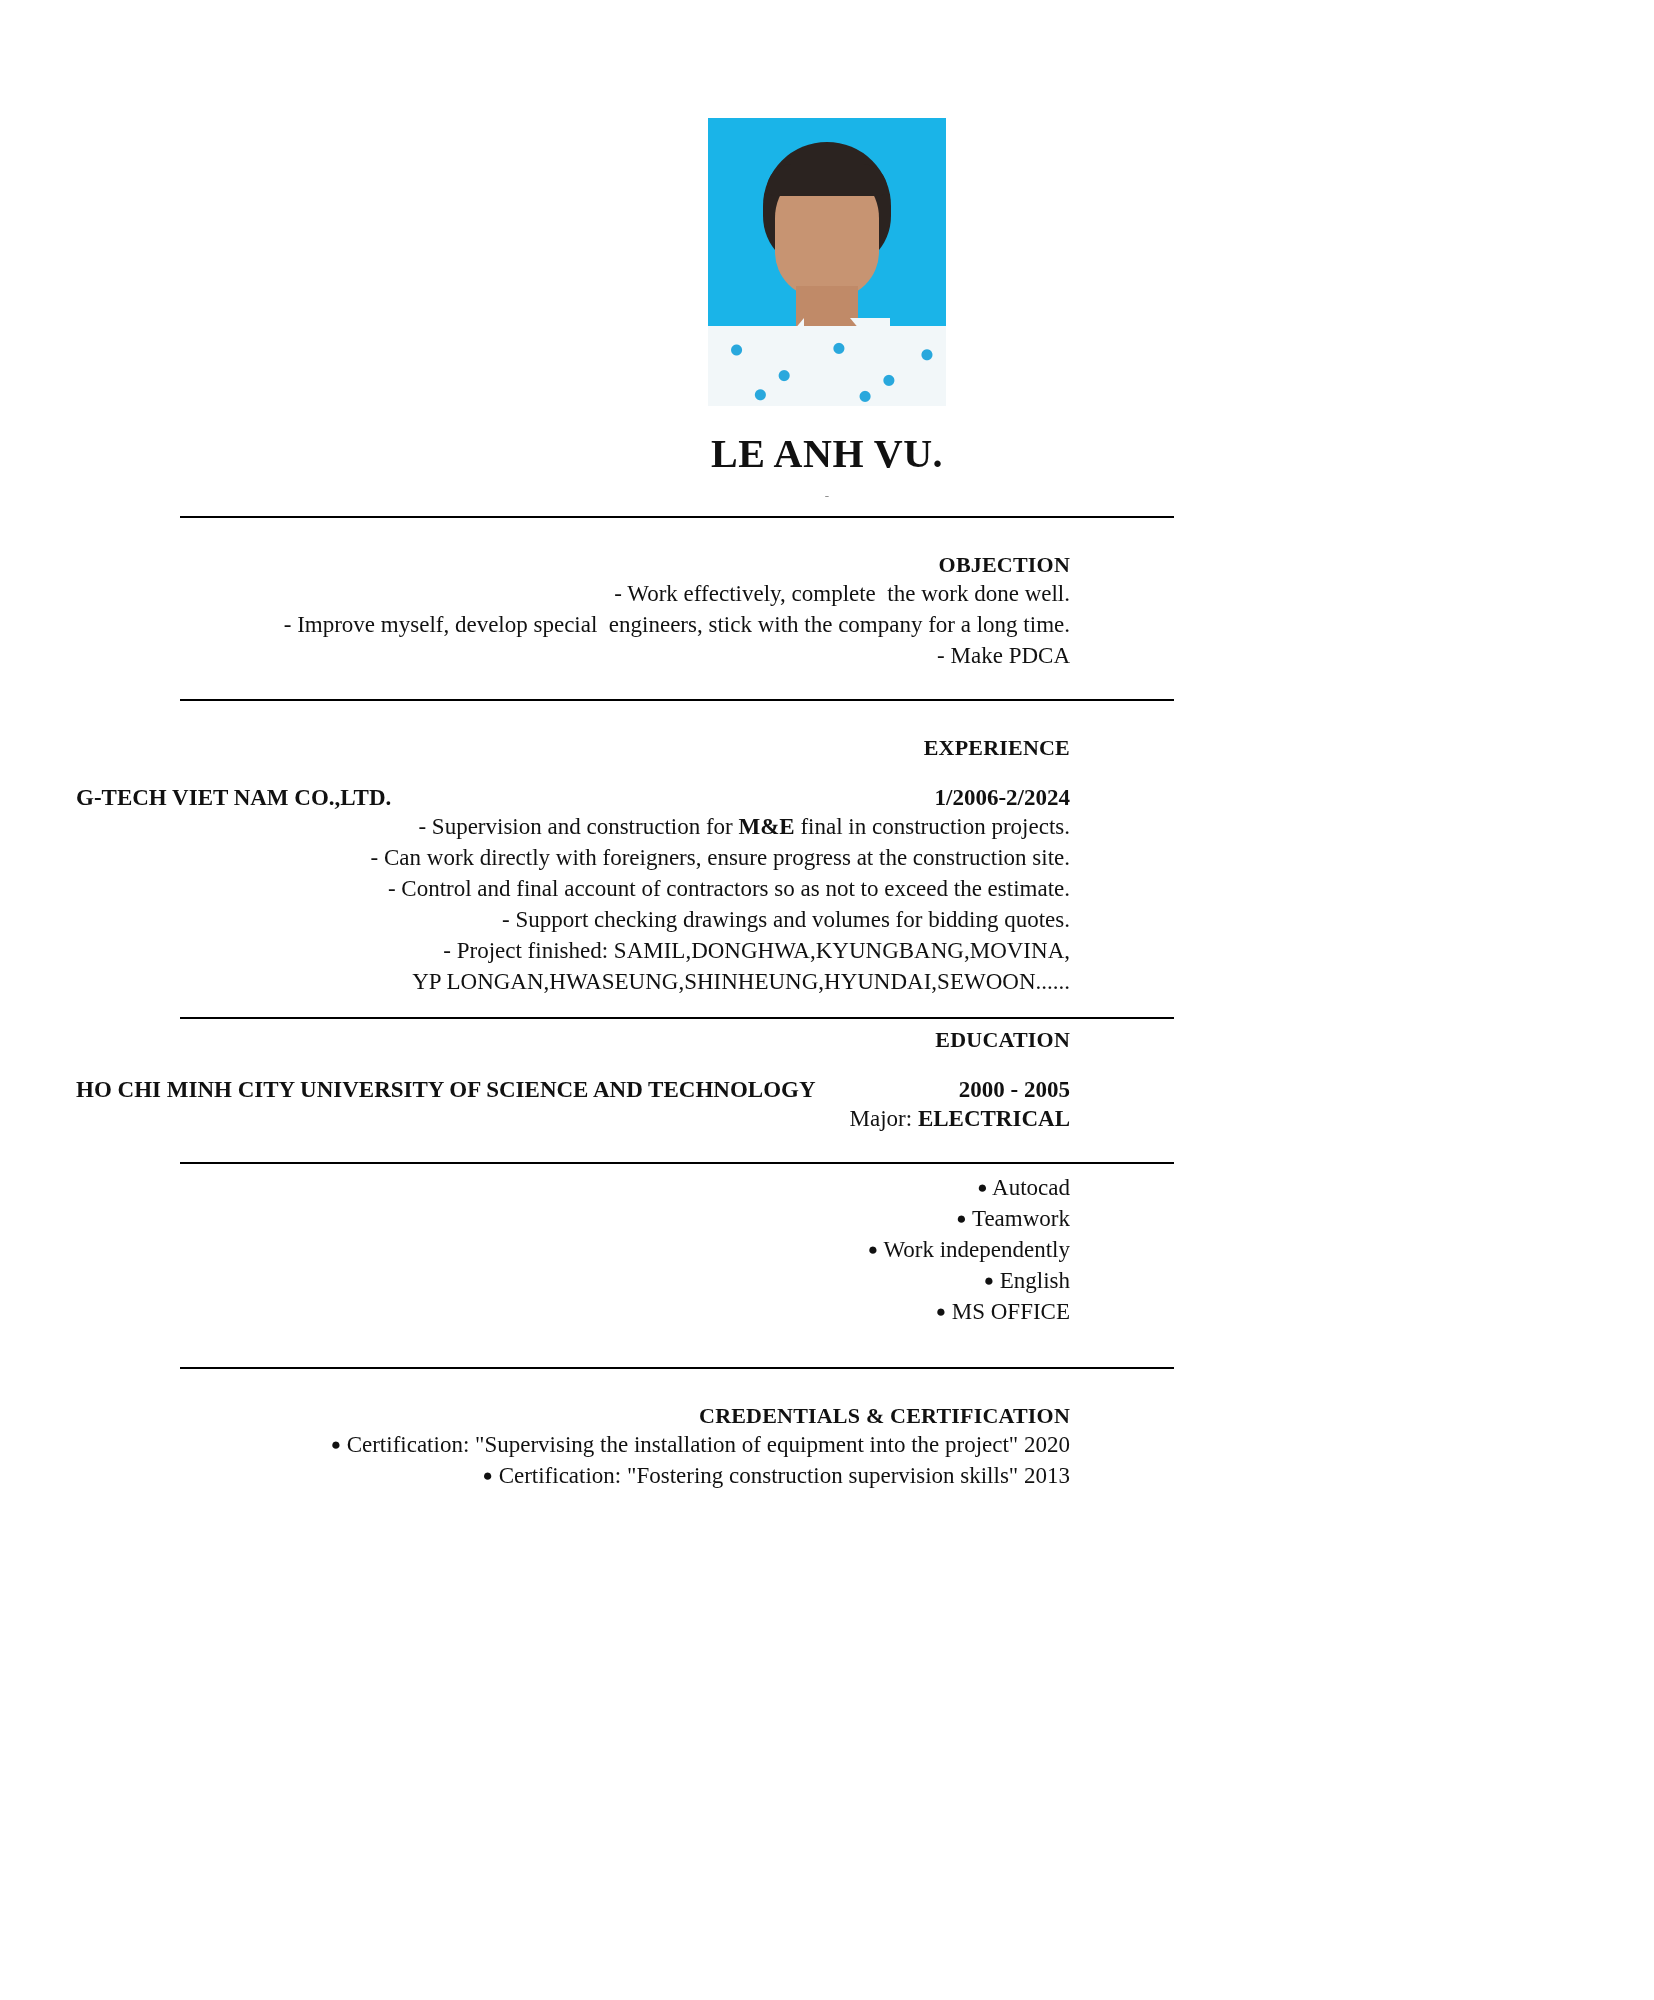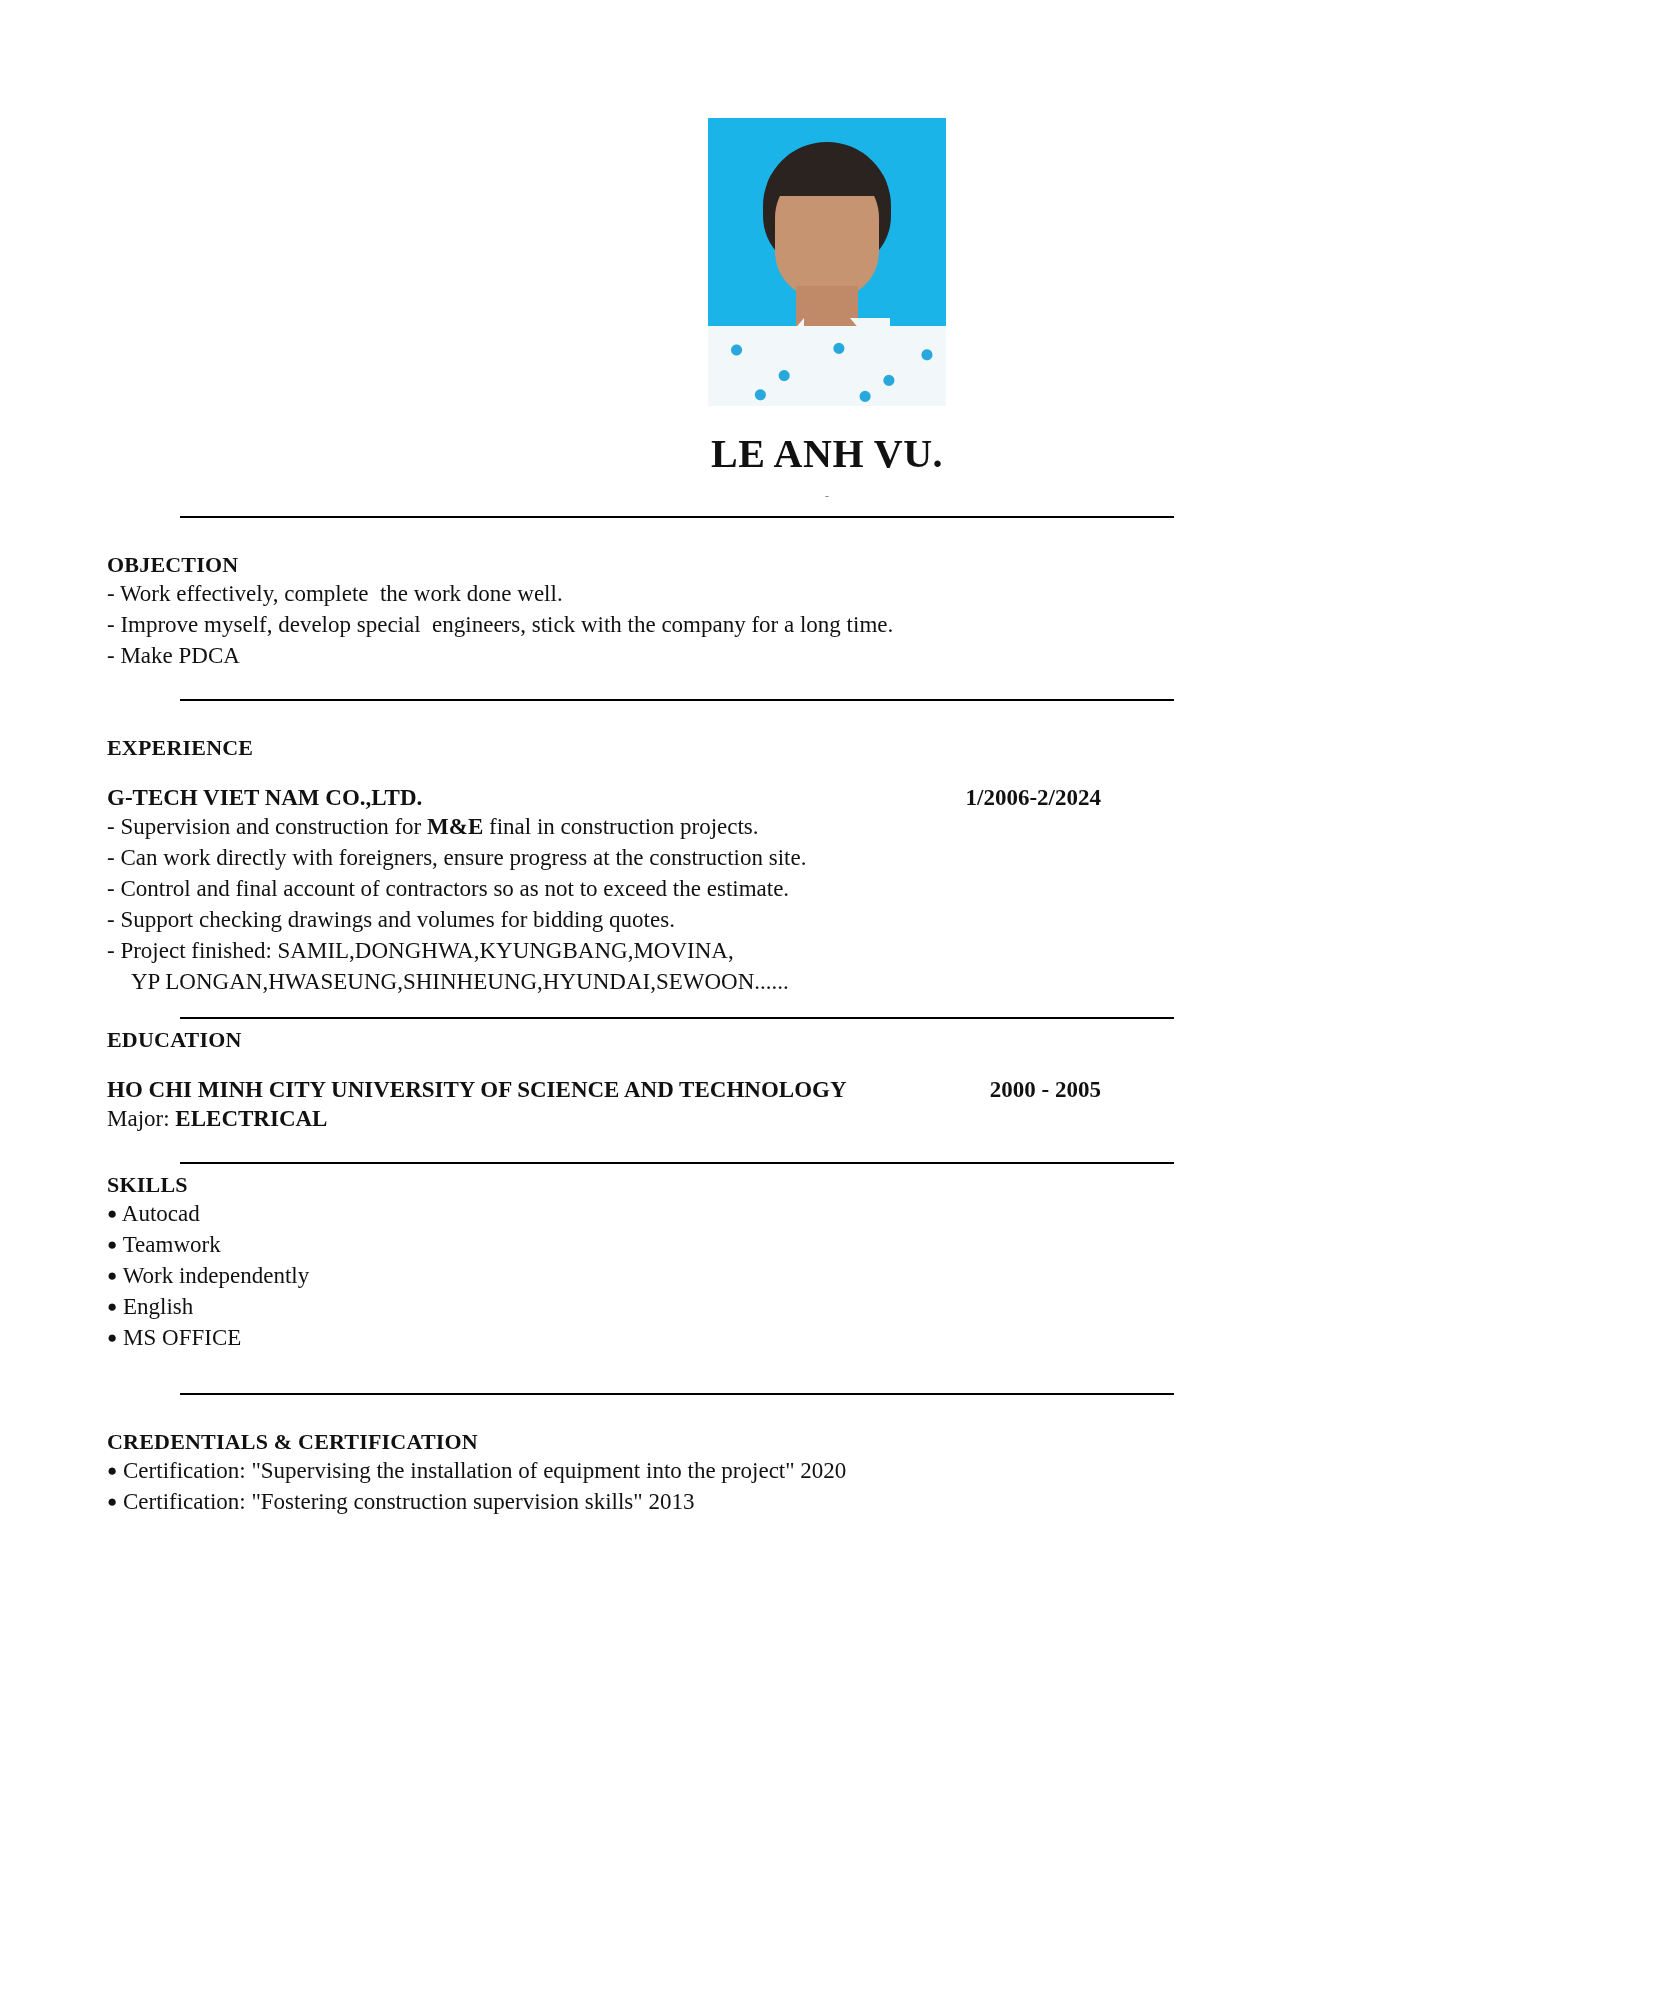--- a/index.html
+++ b/index.html
@@ -127,21 +127,22 @@
   
   .rule {
     height: 0;
     border-top: 2.5px solid #000;
     margin: 0 180px 0 180px;
     width: 994px;
   }
   .rule.thin { border-top-width: 2px; }
 
   .body {
-    padding: 0 107px;
+    padding: 0 76px;
+    text-align: right;
   }
   .section { width: 994px; }
 
   h2.sec-title {
     font-size: 22px;
     font-weight: bold;
     margin: 0;
     letter-spacing: 0.2px;
   }
   .line {
@@ -246,21 +247,20 @@
     </div>
     <div class="sp-28"></div>
   </div>
 
   <div class="rule thin"></div>
 
   <div class="body">
 
     <div class="sp-8"></div>
     <div class="section">
-      <h2 class="sec-title">SKILLS</h2>
       <ul class="bullets">
         <li><span class="dot">●</span> <span>Autocad</span></li>
         <li><span class="dot">●</span> <span>Teamwork</span></li>
         <li><span class="dot">●</span> <span>Work independently</span></li>
         <li><span class="dot">●</span> <span>English</span></li>
         <li><span class="dot">●</span> <span>MS OFFICE</span></li>
       </ul>
     </div>
     <div class="sp-40"></div>
   </div>

